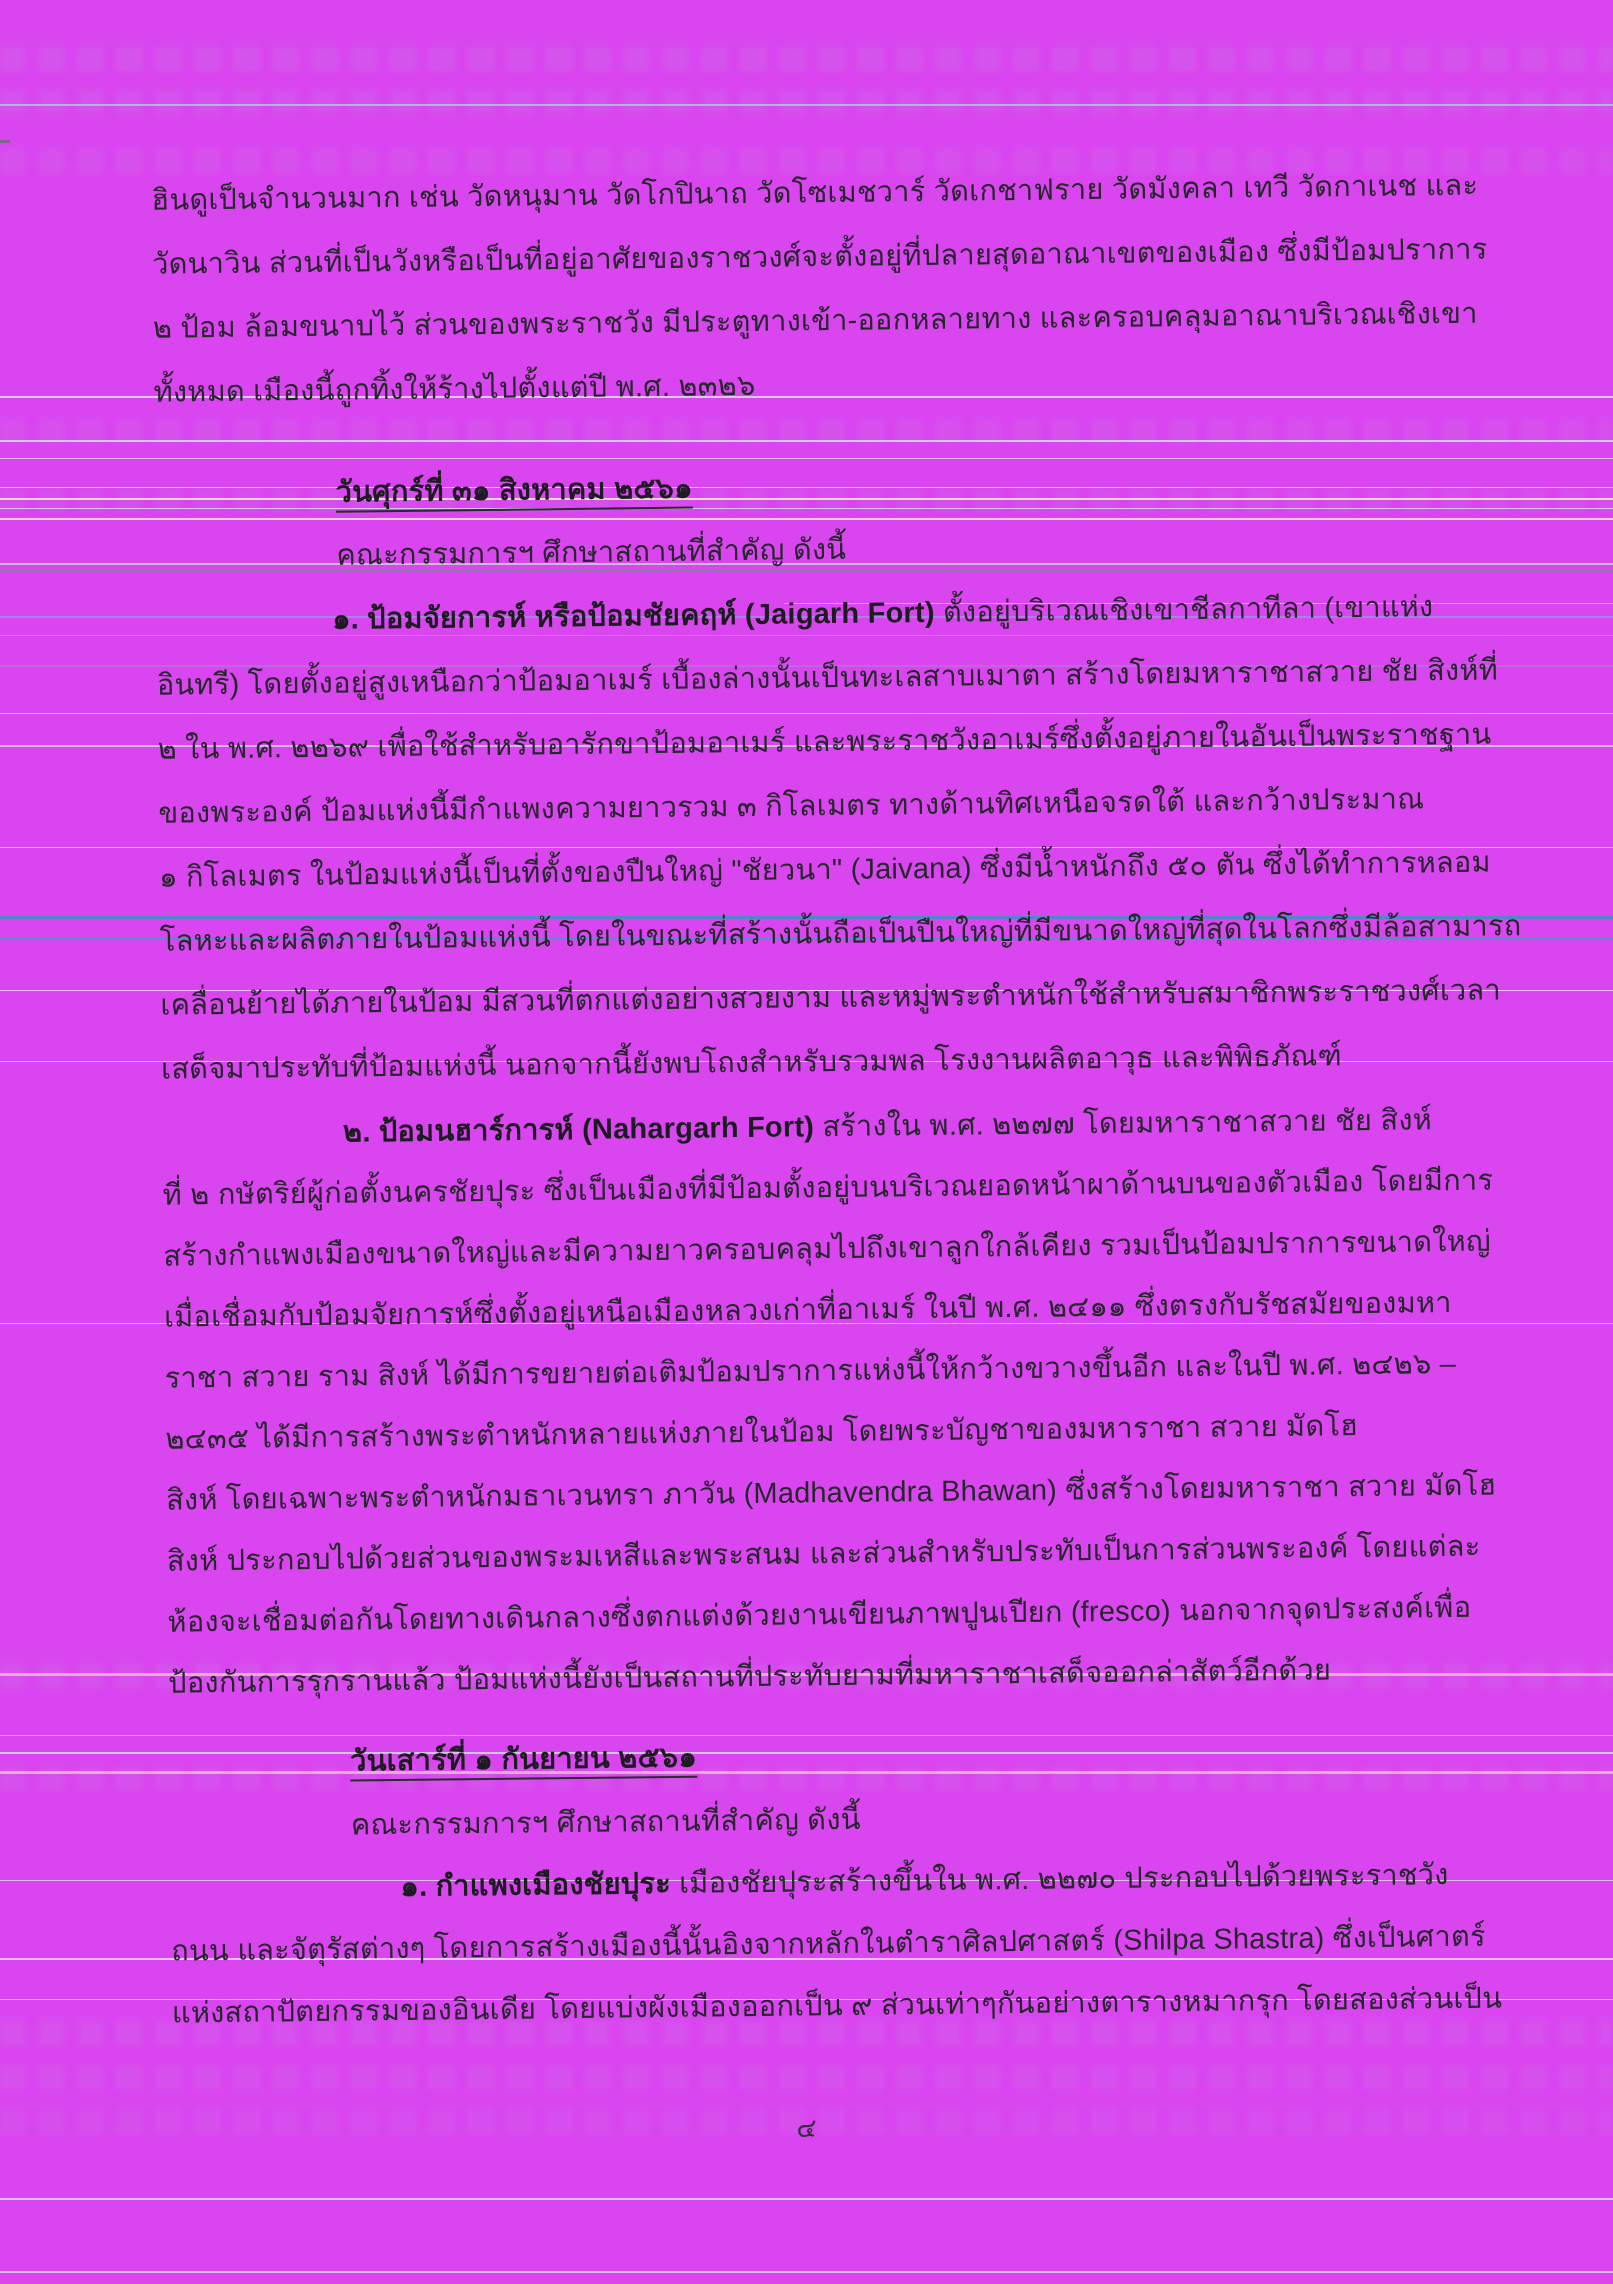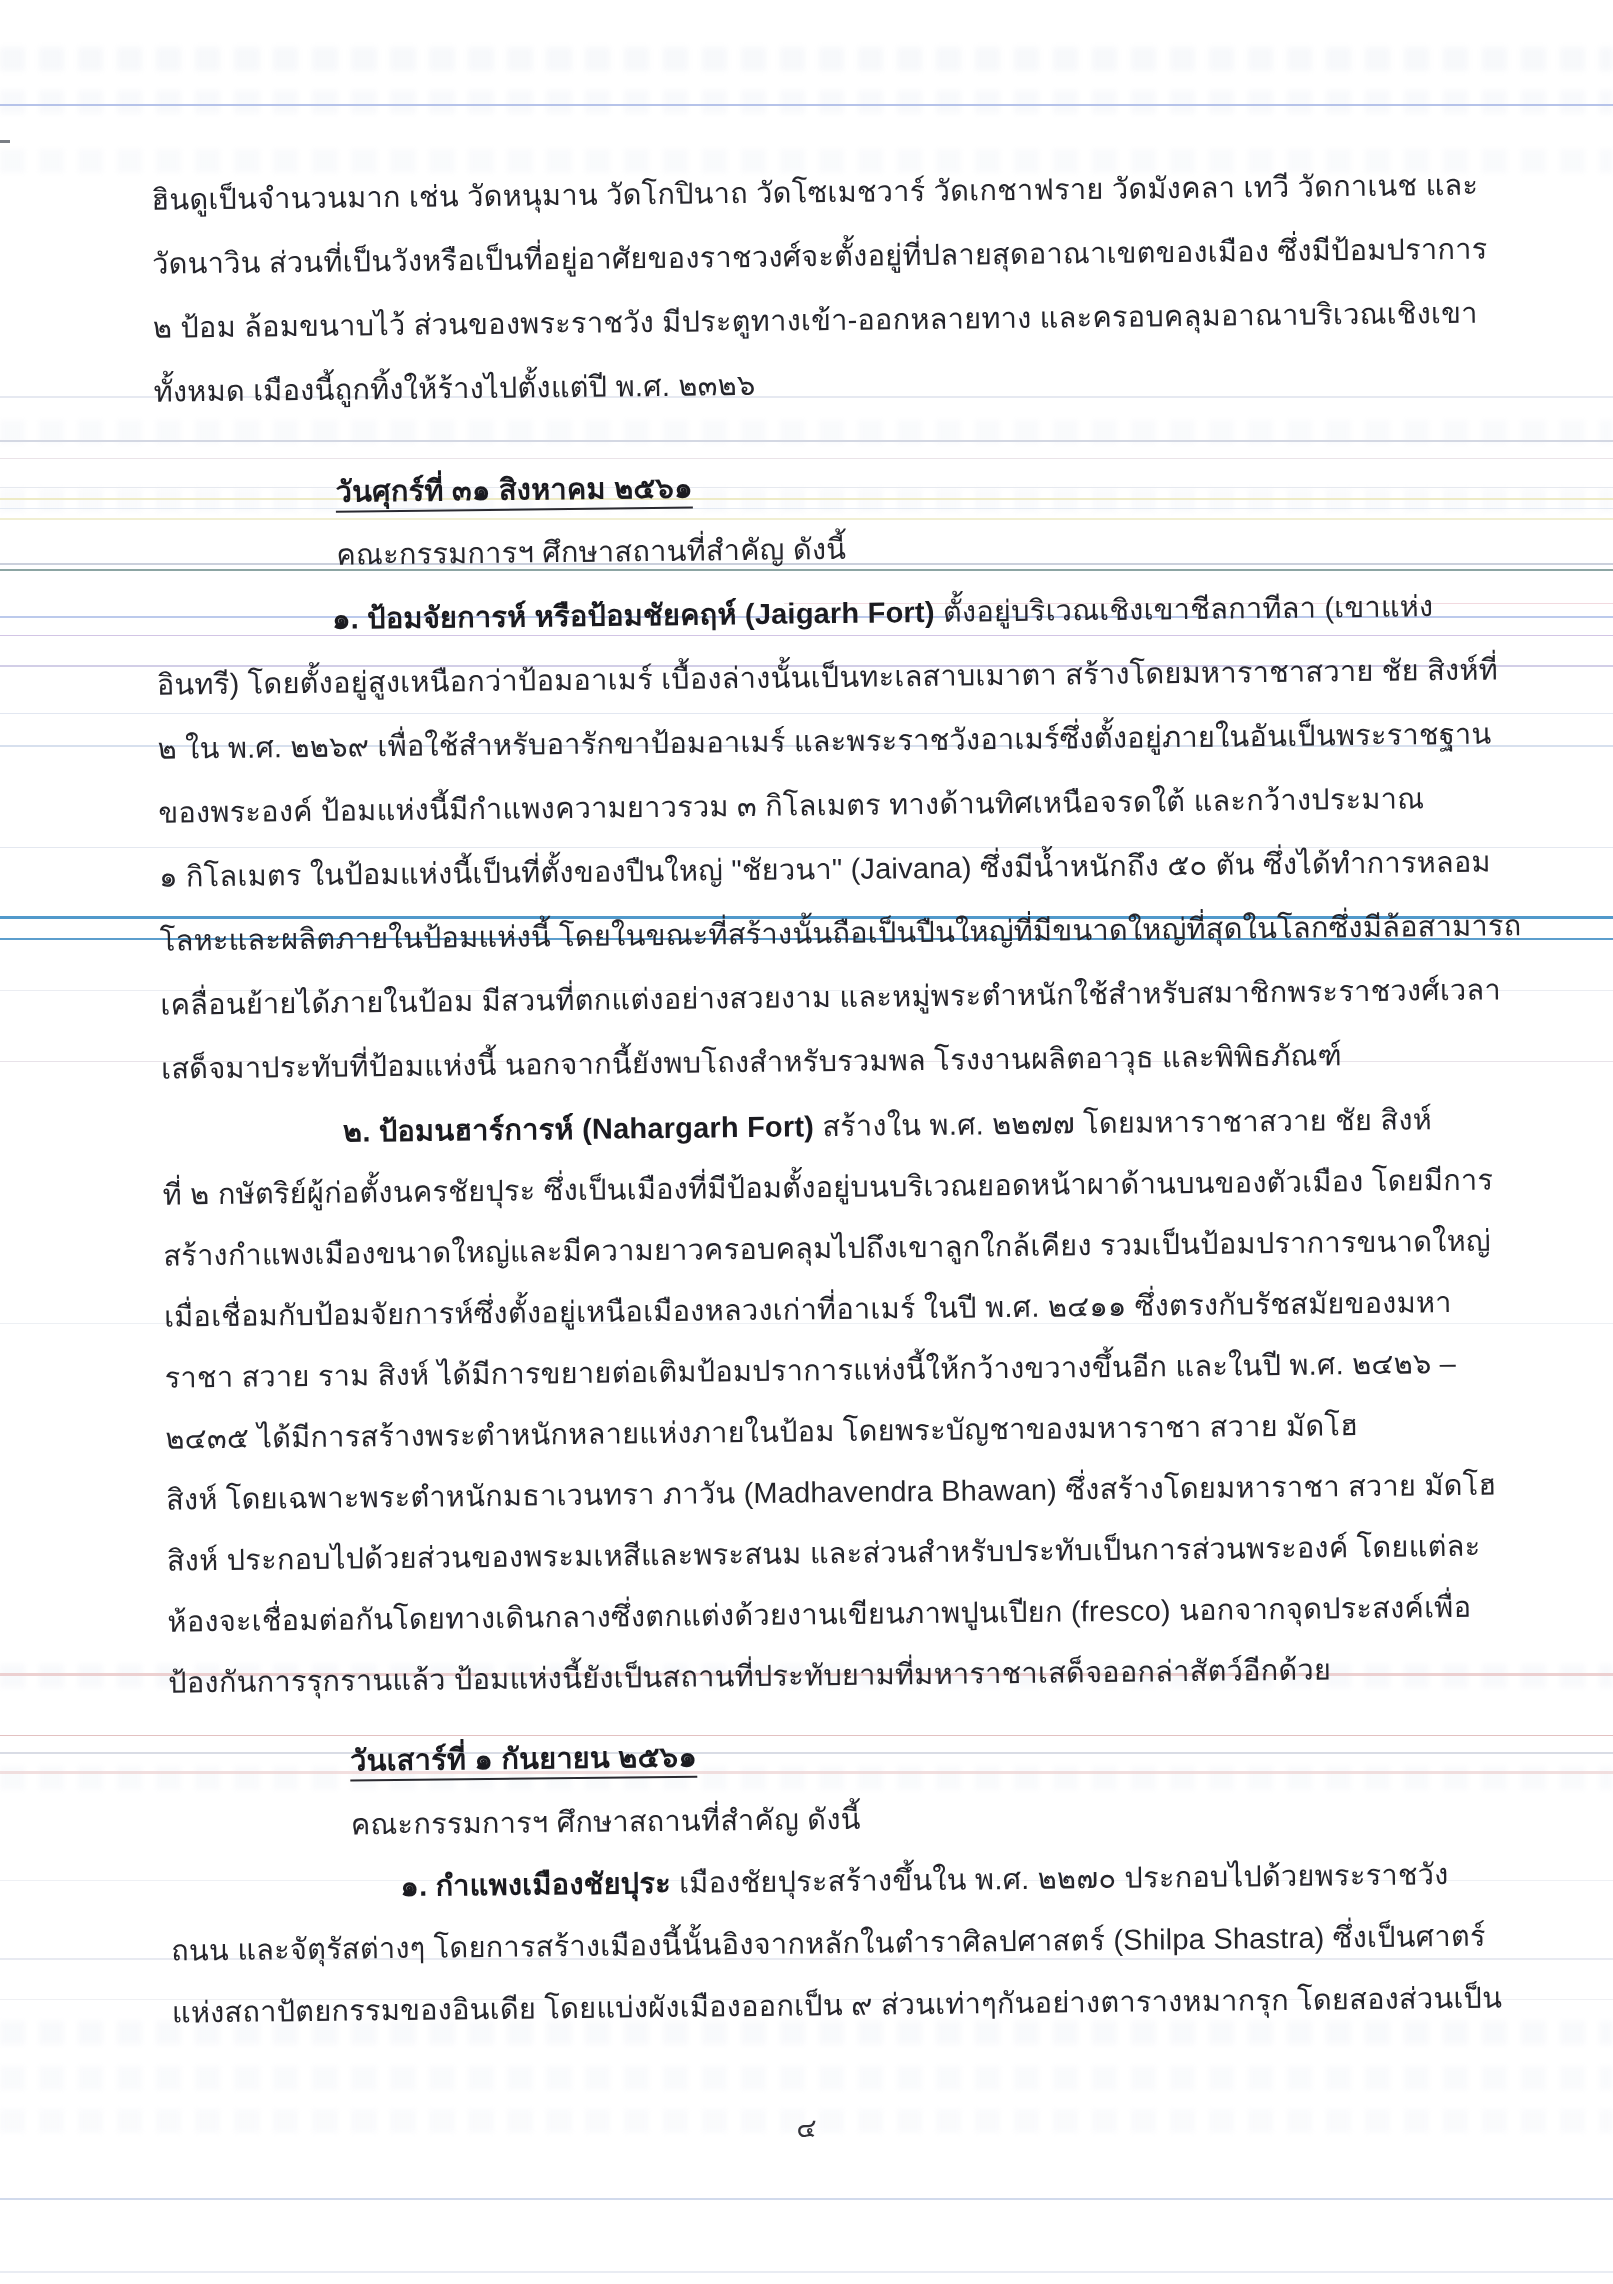--- a/index.html
+++ b/index.html
@@ -1,20 +1,20 @@
 <!DOCTYPE html>
 <html lang="th"><head>
 <meta charset="utf-8">
 <style>
   html,body{margin:0;padding:0;background:#9a9a9a;}
   .page{
     position:relative;
     width:1613px;height:2285px;
     margin:0 auto;
-    background:#ffffff;
+    background:#d946ef;
     overflow:hidden;
     font-family:"Liberation Sans","DejaVu Sans",sans-serif;
     color:#26262c;
   }
   
   .ghost{
     position:absolute;left:0;width:100%;height:23.5px;
     background:repeating-linear-gradient(90deg,
       rgba(186,198,220,0.20) 0 25.5px, rgba(186,198,220,0) 25.5px 39px);
     filter:blur(2.9px);

